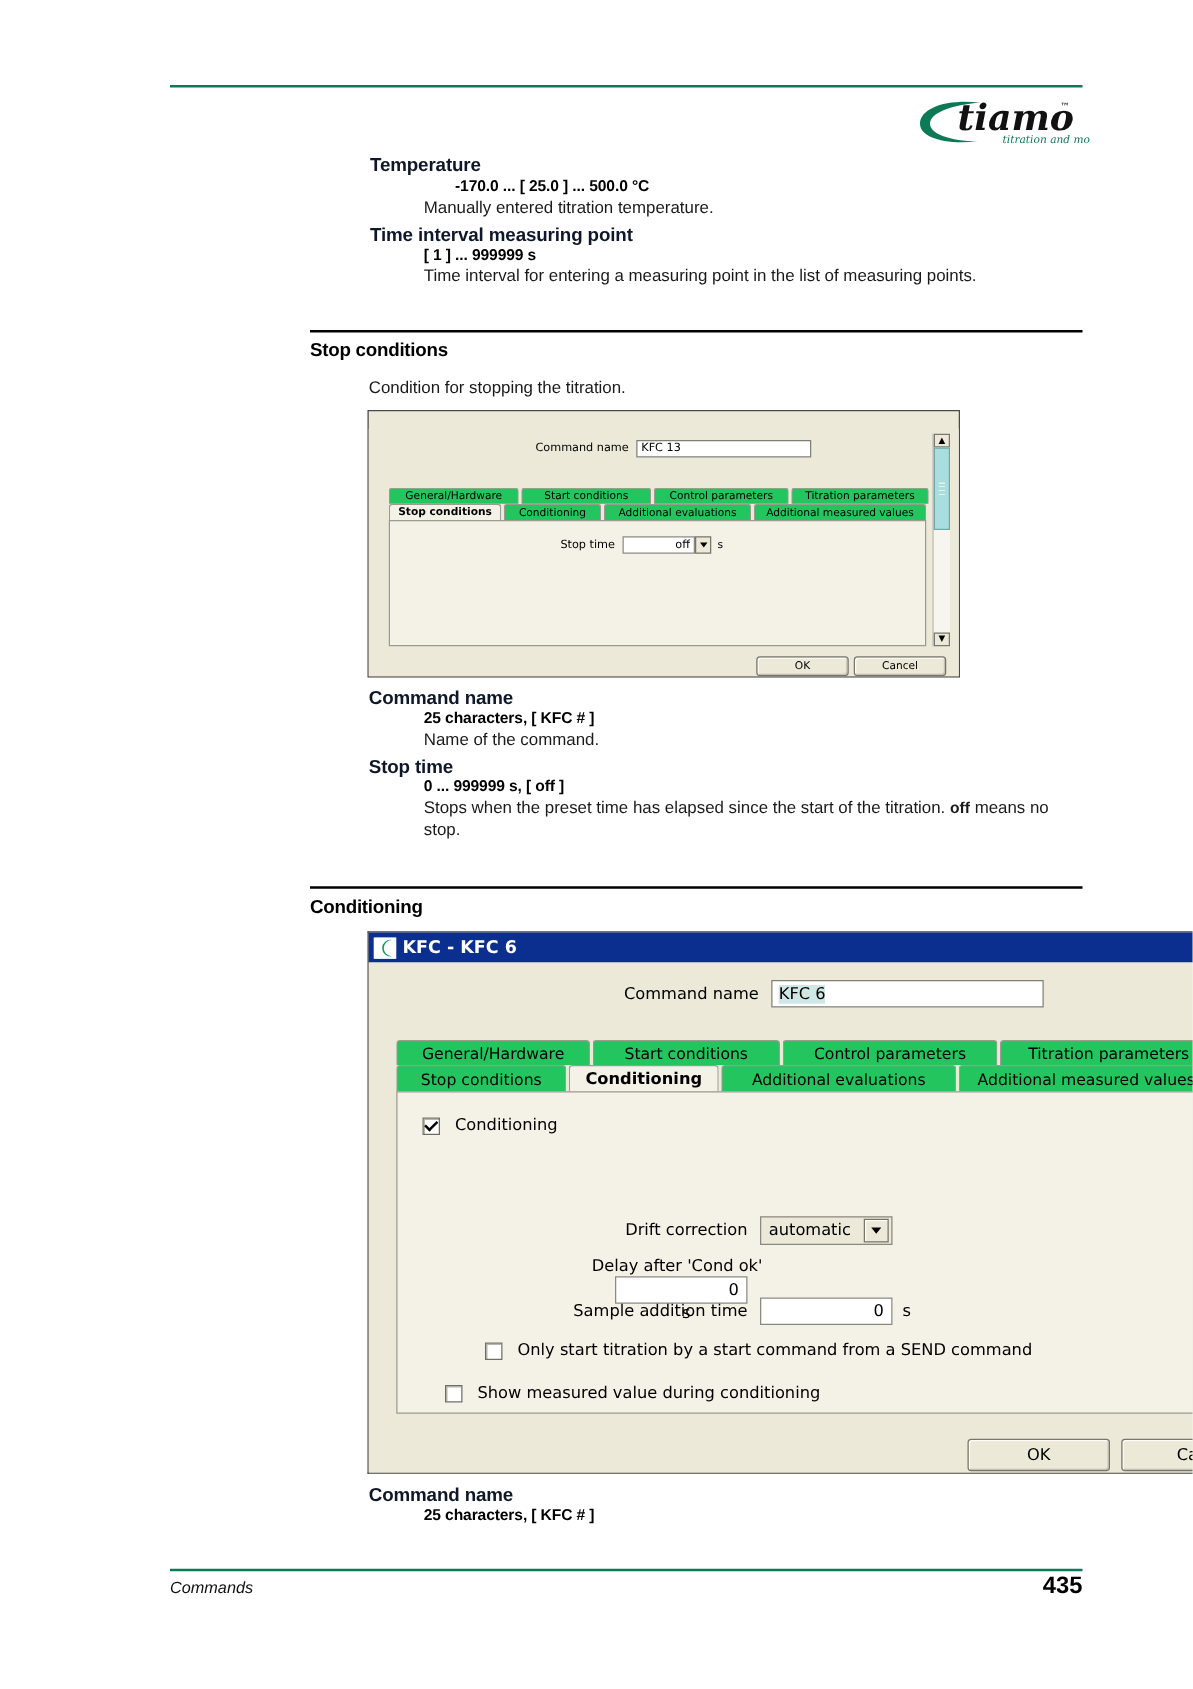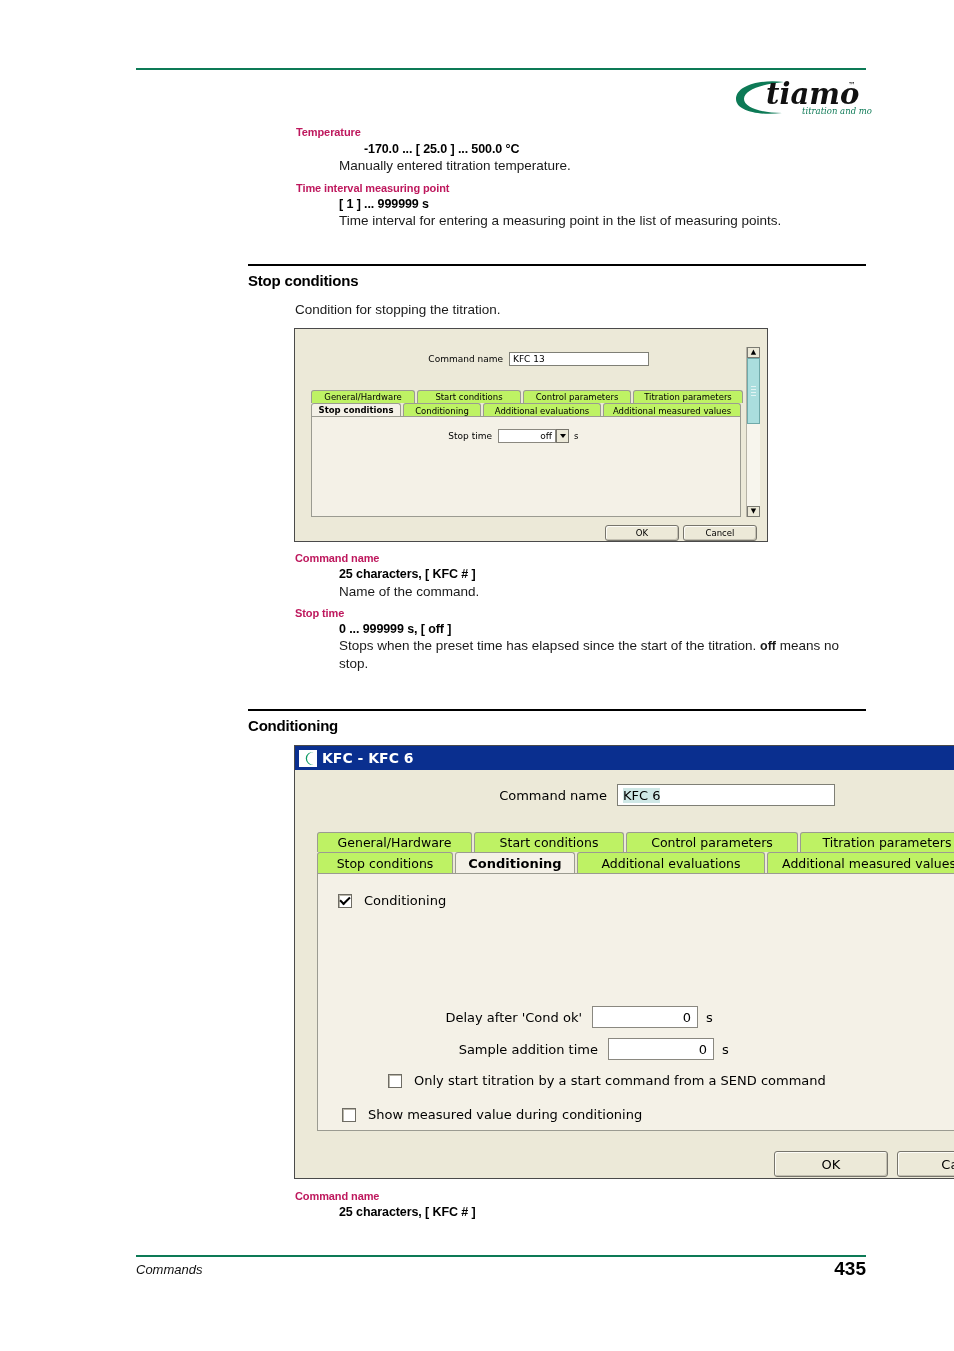--- a/index.html
+++ b/index.html
@@ -27,23 +27,23 @@
     position: absolute;
     left: 722px; top: 72px;
     width: 150px; height: 50px;
   }
   .logo svg { display:block; }
 
   
   .doc-term {
     position: absolute;
     font-weight: bold;
-    font-size: 11px;
+    font-size: 15px;
     line-height: 17px;
-    color: #be185d;
+    color: #0f172a;
     white-space: nowrap;
     letter-spacing: -0.1px;
   }
   .doc-range {
     position: absolute;
     font-weight: bold;
     font-size: 12.5px;
     line-height: 17px;
     color: #000;
     white-space: nowrap;
@@ -159,21 +159,21 @@
     align-items: center;
     overflow: hidden;
   }
   .sel-text {
     background: #cfe8e6;
   }
 
   
   .tabstrip { position: absolute; display: flex; }
   .tab {
-    background: #bef264;
+    background: #22c55e;
     border: 1px solid #9b9b91;
     border-bottom: none;
     border-radius: 3px 3px 0 0;
     display: flex;
     align-items: center;
     justify-content: center;
     box-sizing: border-box;
     white-space: nowrap;
     overflow: hidden;
     margin-right: 2px;
@@ -433,39 +433,48 @@
     </div>
 
     <div class="tabpanel" style="left:22px; top:103px; width:660px; height:258px;">
 
       <div class="cbrow" style="left:20px; top:19px;">
         <span class="cbox checked" style="width:14px;height:14px;margin-right:12px;"></span>
         <span class="cbl" style="font-size:13px;">Conditioning</span>
       </div>
 
 
-
-      <div class="frow" style="left:124px; top:132px;">
+      <div class="frow" style="left:140px; top:99px;">
+        <span class="lbl" style="font-size:13px; width:140px; margin-right:10px;">Drift correction</span>
+        <span class="combo" style="width:106px;height:23px;padding:0 0 0 6px;font-size:13px;">
+          <span class="cval">automatic</span>
+          <span class="cbtn" style="width:20px;height:19px;margin:0 2px;">
+            <span class="caret"></span>
+          </span>
+        </span>
+      </div>
+
+      <div class="frow" style="left:152px; top:132px;flex-direction:column;">
         <span class="lbl" style="font-size:13px; width:140px; margin-right:10px;">Delay after 'Cond ok'</span>
         <span class="numfield" style="width:106px;height:22px;padding:0 6px;font-size:13px;">0</span>
         <span class="unit" style="font-size:13px; margin-left:8px;">s</span>
       </div>
 
       <div class="frow" style="left:140px; top:164px;">
         <span class="lbl" style="font-size:13px; width:140px; margin-right:10px;">Sample addition time</span>
         <span class="numfield" style="width:106px;height:22px;padding:0 6px;font-size:13px;">0</span>
         <span class="unit" style="font-size:13px; margin-left:8px;">s</span>
       </div>
 
       <div class="cbrow" style="left:26px; top:199px;margin-left:44px;">
         <span class="cbox" style="width:14px;height:14px;margin-right:12px;"></span>
         <span class="cbl" style="font-size:13px;">Only start titration by a start command from a SEND command</span>
       </div>
 
-      <div class="cbrow" style="left:24px; top:233px;">
+      <div class="cbrow" style="left:38px; top:233px;">
         <span class="cbox" style="width:14px;height:14px;margin-right:12px;"></span>
         <span class="cbl" style="font-size:13px;">Show measured value during conditioning</span>
       </div>
     </div>
 
     <div class="btn" style="left:479px; top:381px; width:114px; height:26px; font-size:13px;">OK</div>
     <div class="btn" style="left:602px; top:381px; width:114px; height:26px; font-size:13px;">Can</div>
   </div>
 </div>
 

